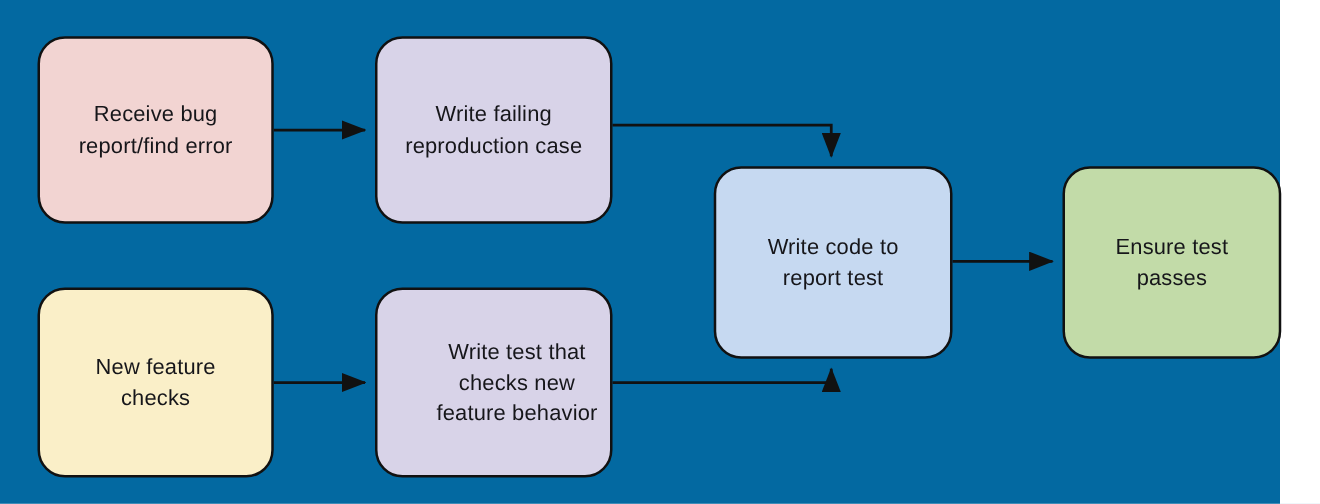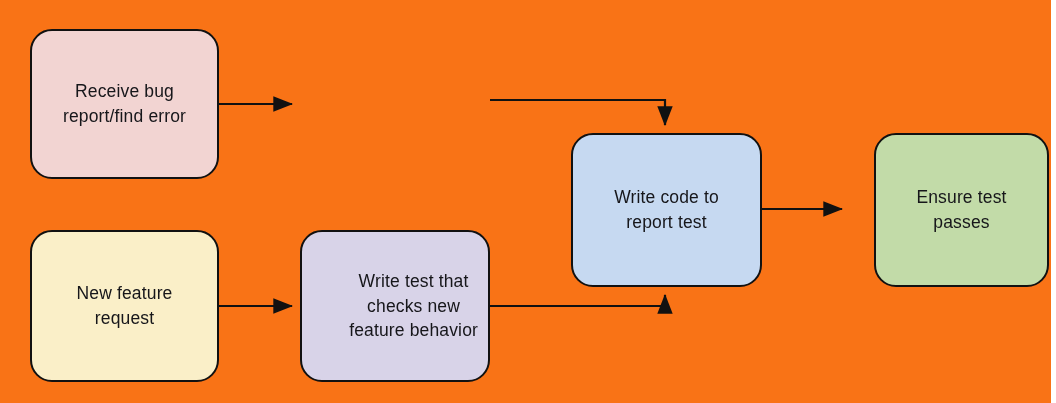--- a/index.html
+++ b/index.html
@@ -10,22 +10,21 @@
   body {
     width: 1056px;
     height: 403px;
     font-family: "Liberation Sans", sans-serif;
     overflow: hidden;
   }
   #diagram {
     position: relative;
     width: 1024px;
     height: 403px;
-    background: #f97316;
-    padding-left: 27px;
+    background: #0369a1;
   }
   #edge-layer {
     position: absolute;
     left: 0;
     top: 0;
     width: 1056px;
     height: 403px;
     pointer-events: none;
   }
   .node {
@@ -77,34 +76,38 @@
     <path d="M 490 306 L 665 306 L 665 295" fill="none" stroke="#111111" stroke-width="2.2" stroke-linejoin="miter" marker-end="url(#arrowhead)"></path>
 
     <path d="M 762 209 L 842 209" fill="none" stroke="#111111" stroke-width="2.2" marker-end="url(#arrowhead)"></path>
   </svg>
 
   <div class="node" id="node-bug-report" style="background:#f2d4d2;">
     <span class="node-label">Receive bug
 report/find error</span>
   </div>
 
+  <div class="node" id="node-failing-test" style="background:#d8d3e8;">
+    <span class="node-label">Write failing
+reproduction case</span>
+  </div>
 
   <div class="node" id="node-feature-req" style="background:#faefc8;">
     <span class="node-label">New feature
-request</span>
+checks</span>
   </div>
 
   <div class="node" id="node-feature-test" style="background:#d8d3e8;justify-content:flex-end;">
     <span class="node-label">Write test that
 checks new
 feature behavior</span>
   </div>
 
   <div class="node" id="node-write-code" style="background:#c6d9f1;">
     <span class="node-label">Write code to
 report test</span>
   </div>
 
-  <div class="node" id="node-ensure-pass" style="background:#c2dba8;margin-left:24px;">
+  <div class="node" id="node-ensure-pass" style="background:#c2dba8;">
     <span class="node-label">Ensure test passes</span>
   </div>
 
 </div>
 
 </body></html>

